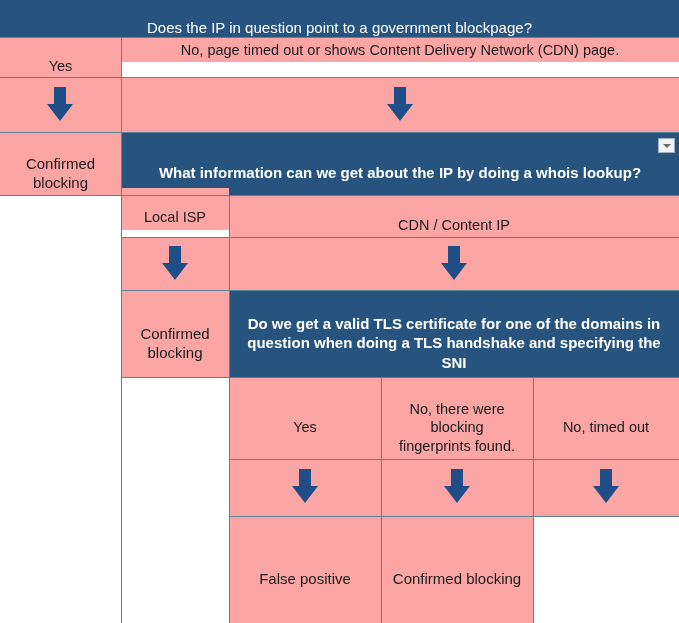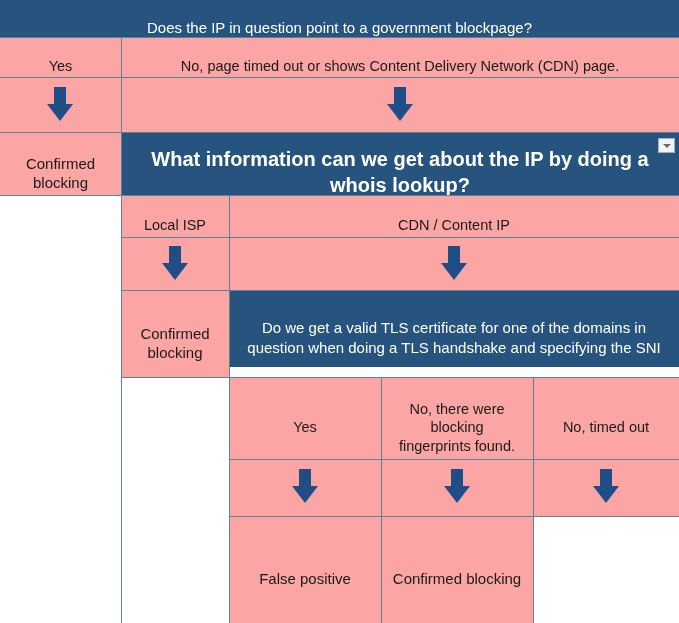--- a/index.html
+++ b/index.html
@@ -116,48 +116,48 @@
 <div id="sheet">
 
   <div class="cell blue bold" style="left:0px; top:0px; width:679px; height:38px; font-size:15px; font-weight:normal;">
     <span class="txt">Does the IP in question point to a government blockpage?</span>
   </div>
 
   <div class="cell" style="left:0px; top:38px; width:121px; height:40px;">
     <span class="txt">Yes</span>
   </div>
 
-  <div class="cell" style="left:121px; top:38px; width:558px; height:40px;">
+  <div class="cell" style="left:121px; top:38px; width:558px; height:24px;align-items:flex-end;">
     <span class="txt">No, page timed out or shows Content Delivery Network (CDN) page.</span>
   </div>
 
   <div class="cell" style="left:0px; top:78px; width:121px; height:55px;"></div>
   <div class="arrow" style="left:60px; top:87px;">
     <span class="shaft"></span>
     <span class="head"></span>
   </div>
 
   <div class="cell" style="left:121px; top:78px; width:558px; height:55px;"></div>
   <div class="arrow" style="left:400px; top:87px;">
     <span class="shaft"></span>
     <span class="head"></span>
   </div>
 
   <div class="cell bold" style="left:0px; top:133px; width:121px; height:63px; font-size:15px;">
     <span class="txt">Confirmed blocking</span>
   </div>
 
-  <div class="cell blue" style="left:121px; top:133px; width:558px; height:63px; font-size:20px; font-weight:bold;">
+  <div class="cell blue" style="left:121px; top:133px; width:558px; height:63px; font-size:15px; font-weight:bold;">
     <span class="txt">What information can we get about the IP by doing a whois lookup?</span>
     <div id="filter-btn" title="Filter">
       <span class="caret"></span>
     </div>
   </div>
 
-  <div class="cell" style="left:121px; top:196px; width:108px; height:42px;">
+  <div class="cell" style="left:121px; top:188px; width:108px; height:42px;">
     <span class="txt">Local ISP</span>
   </div>
 
   <div class="cell" style="left:229px; top:196px; width:450px; height:42px;">
     <span class="txt">CDN / Content IP</span>
   </div>
 
   <div class="cell" style="left:121px; top:238px; width:108px; height:53px;"></div>
   <div class="arrow" style="left:175px; top:246px;">
     <span class="shaft"></span>
@@ -167,21 +167,21 @@
   <div class="cell" style="left:229px; top:238px; width:450px; height:53px;"></div>
   <div class="arrow" style="left:454px; top:246px;">
     <span class="shaft"></span>
     <span class="head"></span>
   </div>
 
   <div class="cell bold" style="left:121px; top:291px; width:108px; height:87px; font-size:15px;">
     <span class="txt">Confirmed blocking</span>
   </div>
 
-  <div class="cell blue" style="left:229px; top:291px; width:450px; height:76px; font-size:15px; font-weight:normal; padding:4px 10px;">
+  <div class="cell blue" style="left:229px; top:291px; width:450px; height:87px; font-size:15px; font-weight:bold; padding:4px 10px;">
     <span class="txt">Do we get a valid TLS certificate for one of the domains in question when doing a TLS handshake and specifying the SNI</span>
   </div>
 
   <div class="cell" style="left:229px; top:378px; width:152px; height:82px;">
     <span class="txt">Yes</span>
   </div>
 
   <div class="cell" style="left:381px; top:378px; width:152px; height:82px; padding:2px 14px;">
     <span class="txt">No, there were blocking fingerprints found.</span>
   </div>

